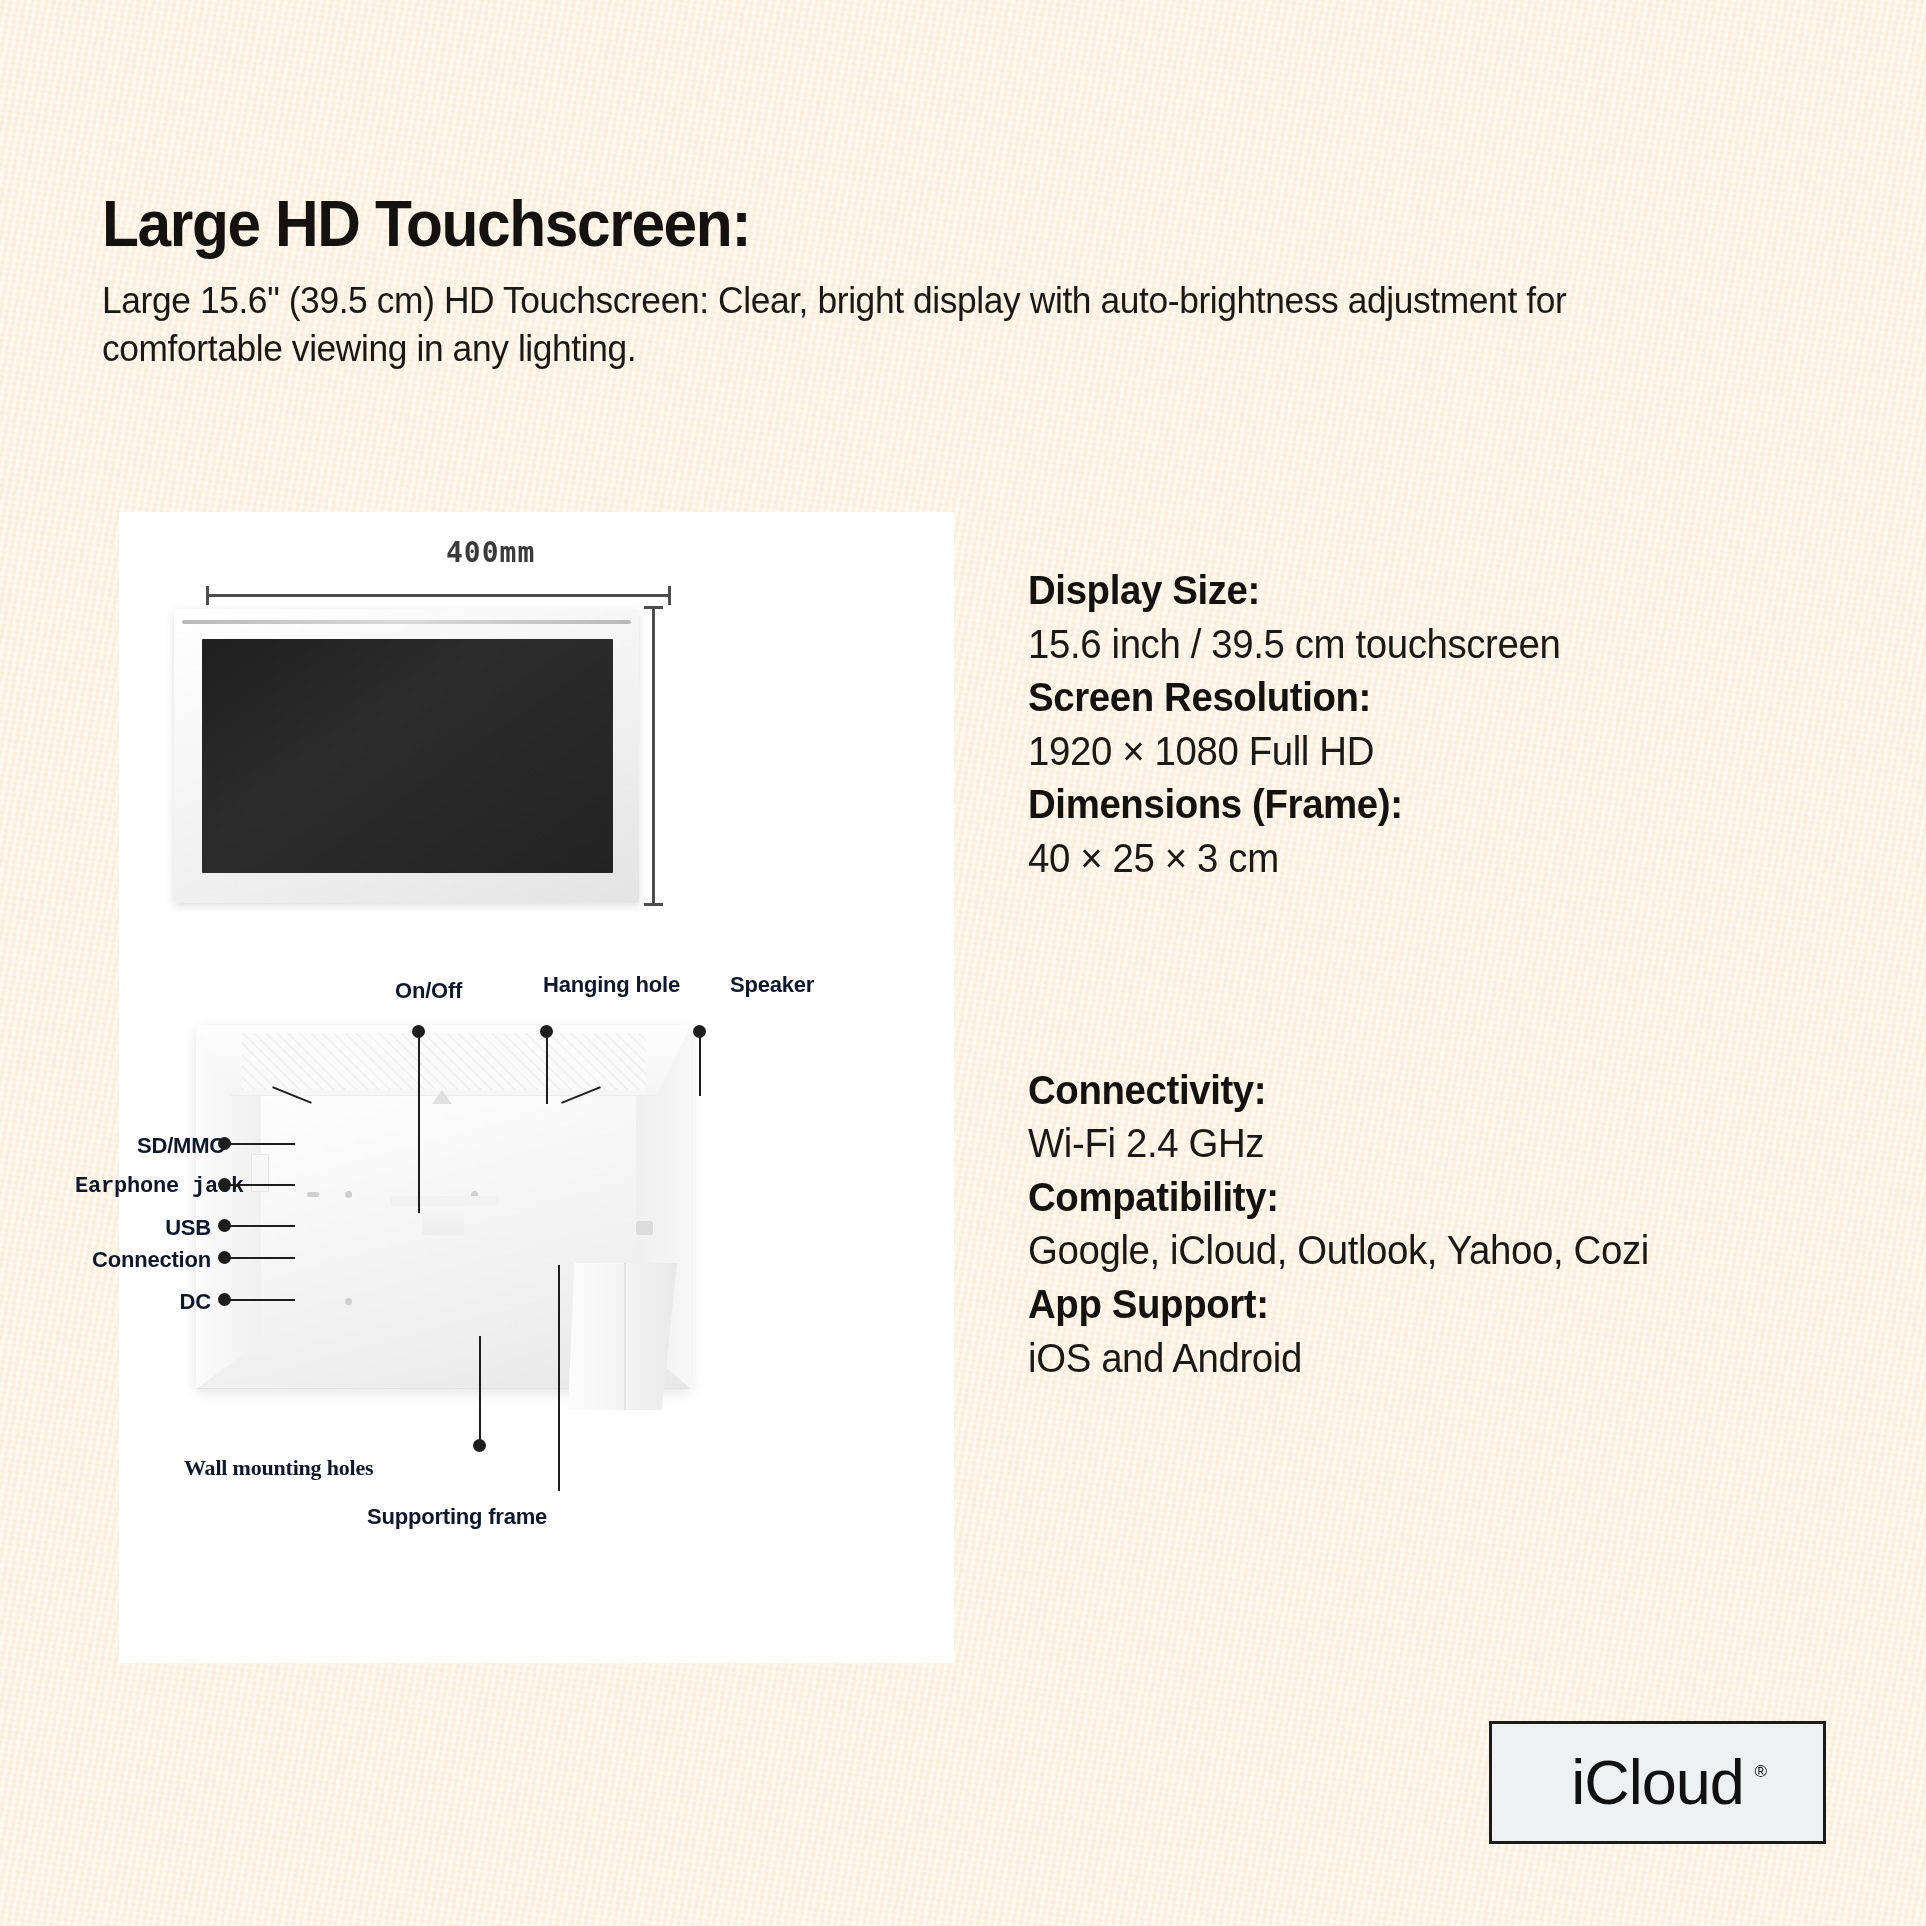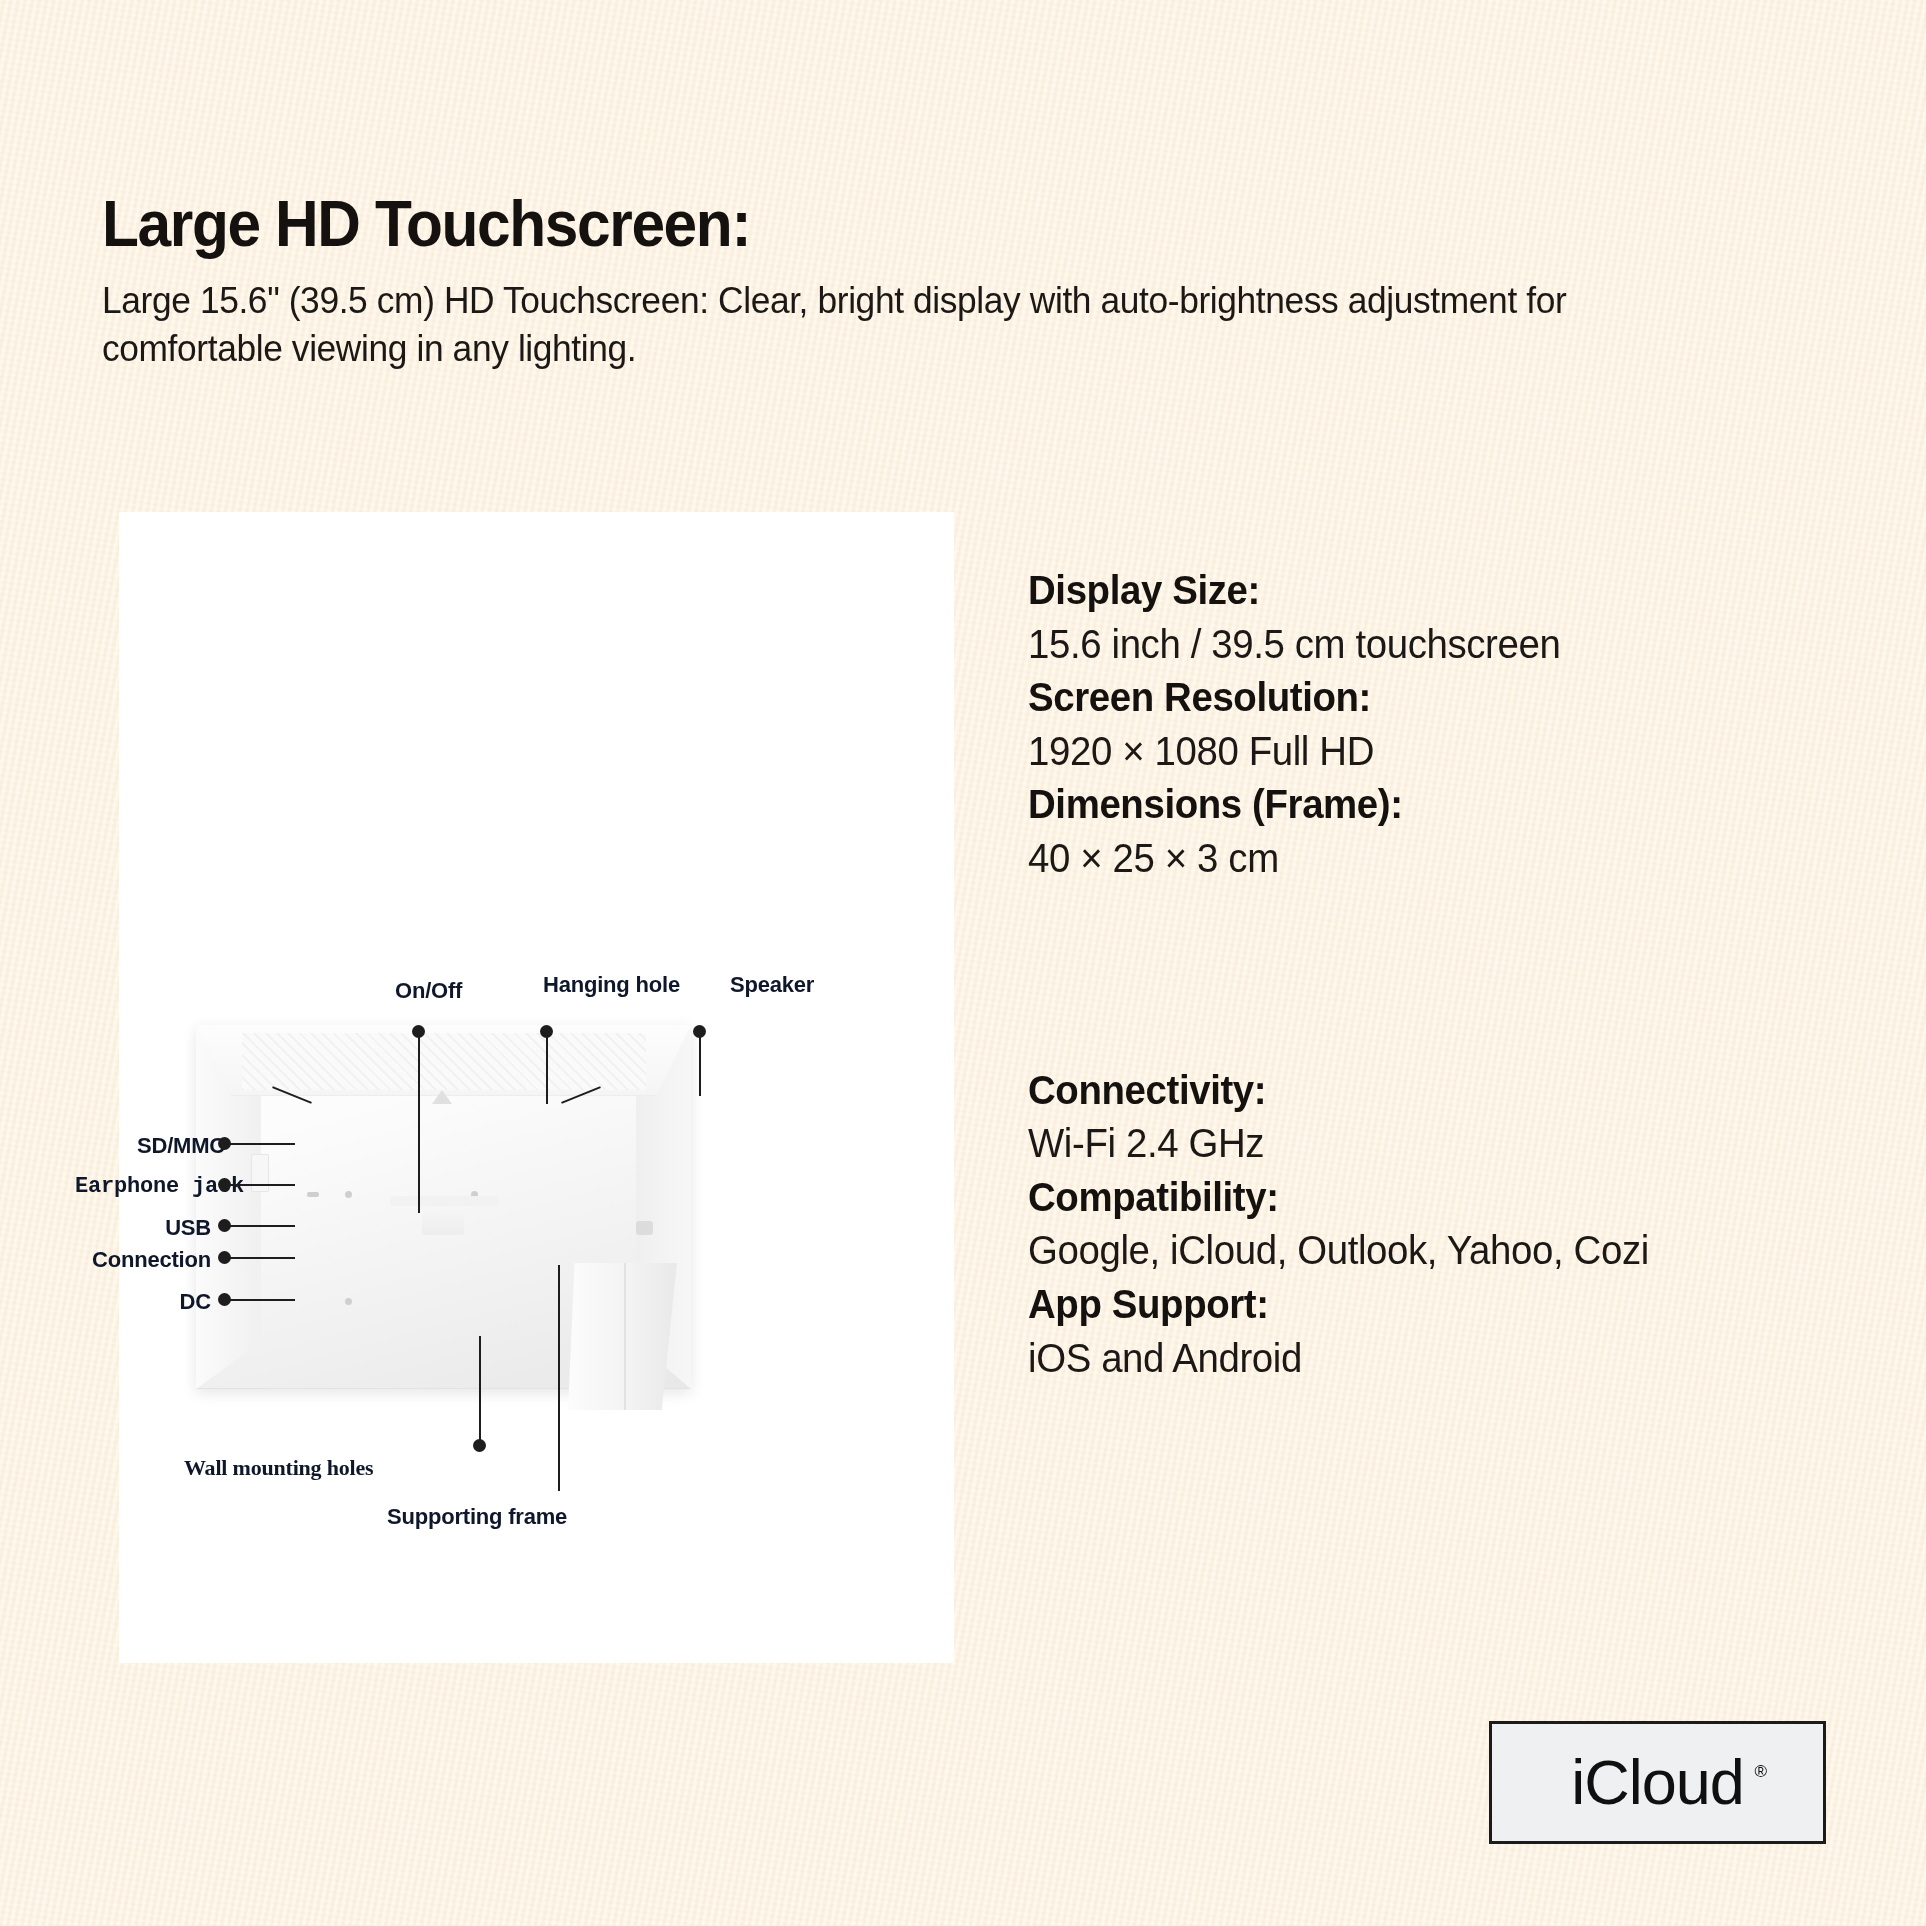--- a/index.html
+++ b/index.html
@@ -386,20 +386,34 @@
 
 <div id="root">
 
   <div id="header">
     <div id="product-title">Large HD Touchscreen:</div>
     <div id="product-subtitle">Large 15.6" (39.5 cm) HD Touchscreen: Clear, bright display with auto-brightness adjustment for comfortable viewing in any lighting.</div>
   </div>
 
   <div id="product-image-panel">
 
+    <div id="front-view">
+
+      <div id="dim-width-label">400mm</div>
+
+      <div id="dim-width-line"></div>
+
+      <div id="dim-height-line"></div>
+
+      <div id="dim-height-label">250mm</div>
+
+      <div id="device-frame">
+        <div id="device-screen"></div>
+      </div>
+    </div>
 
     <div id="rear-view">
 
       <div id="rear-body">
         <div id="rear-back-panel"></div>
         <div id="rear-left-bevel"></div>
         <div id="rear-right-bevel"></div>
         <div id="rear-top-bevel"></div>
         <div id="rear-hatch"></div>
         <div id="hang-slot"></div>
@@ -446,21 +460,21 @@
       <span class="callout-line horiz" style="left:109px;top:319px;width:67px;"></span>
 
       <span class="callout-label right-align" style="left:0px;top:351px;width:92px;">DC</span>
       <span class="callout-dot" style="left:99px;top:355px;"></span>
       <span class="callout-line horiz" style="left:109px;top:361px;width:67px;"></span>
 
       <span class="callout-label" style="left:65px;top:517px;font-family:Liberation Serif, serif;">Wall mounting holes</span>
       <span class="callout-dot" style="left:354px;top:501px;"></span>
       <span class="callout-line vert" style="left:360px;top:398px;height:109px;"></span>
 
-      <span class="callout-label" style="left:248px;top:566px;margin-left:20px;">Supporting frame</span>
+      <span class="callout-label" style="left:248px;top:566px;">Supporting frame</span>
       <span class="callout-line vert" style="left:439px;top:327px;height:226px;"></span>
 
     </div>
   </div>
 
   <div id="specs-column">
 
     <div class="spec-group">
       <div class="spec-label">Display Size:</div>
       <div class="spec-value">15.6 inch / 39.5 cm touchscreen</div>

